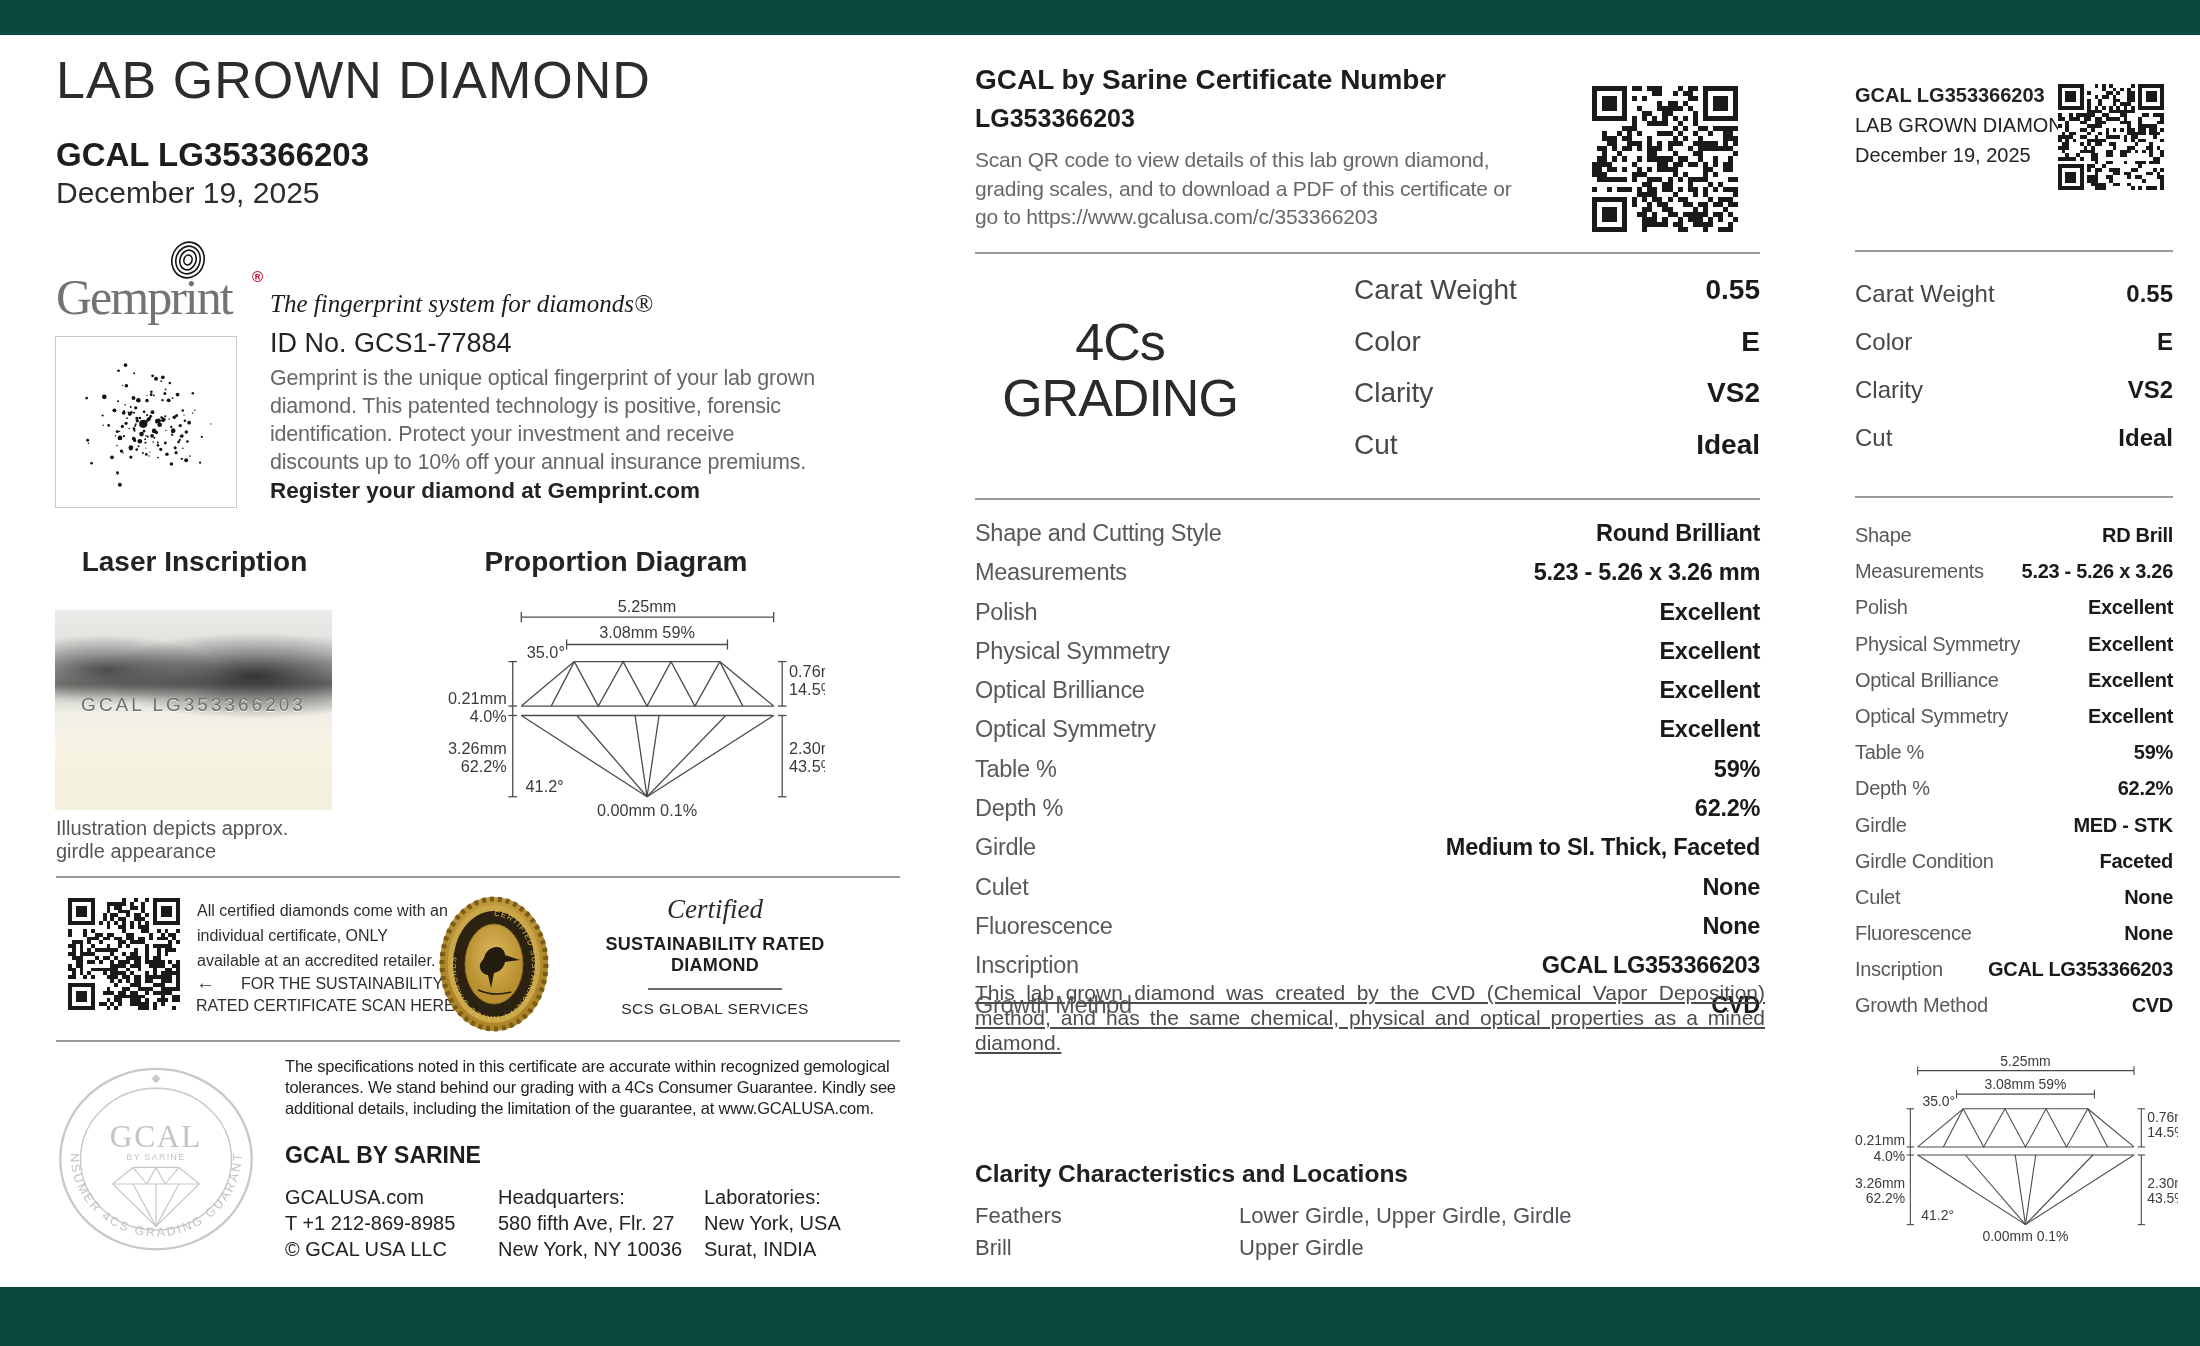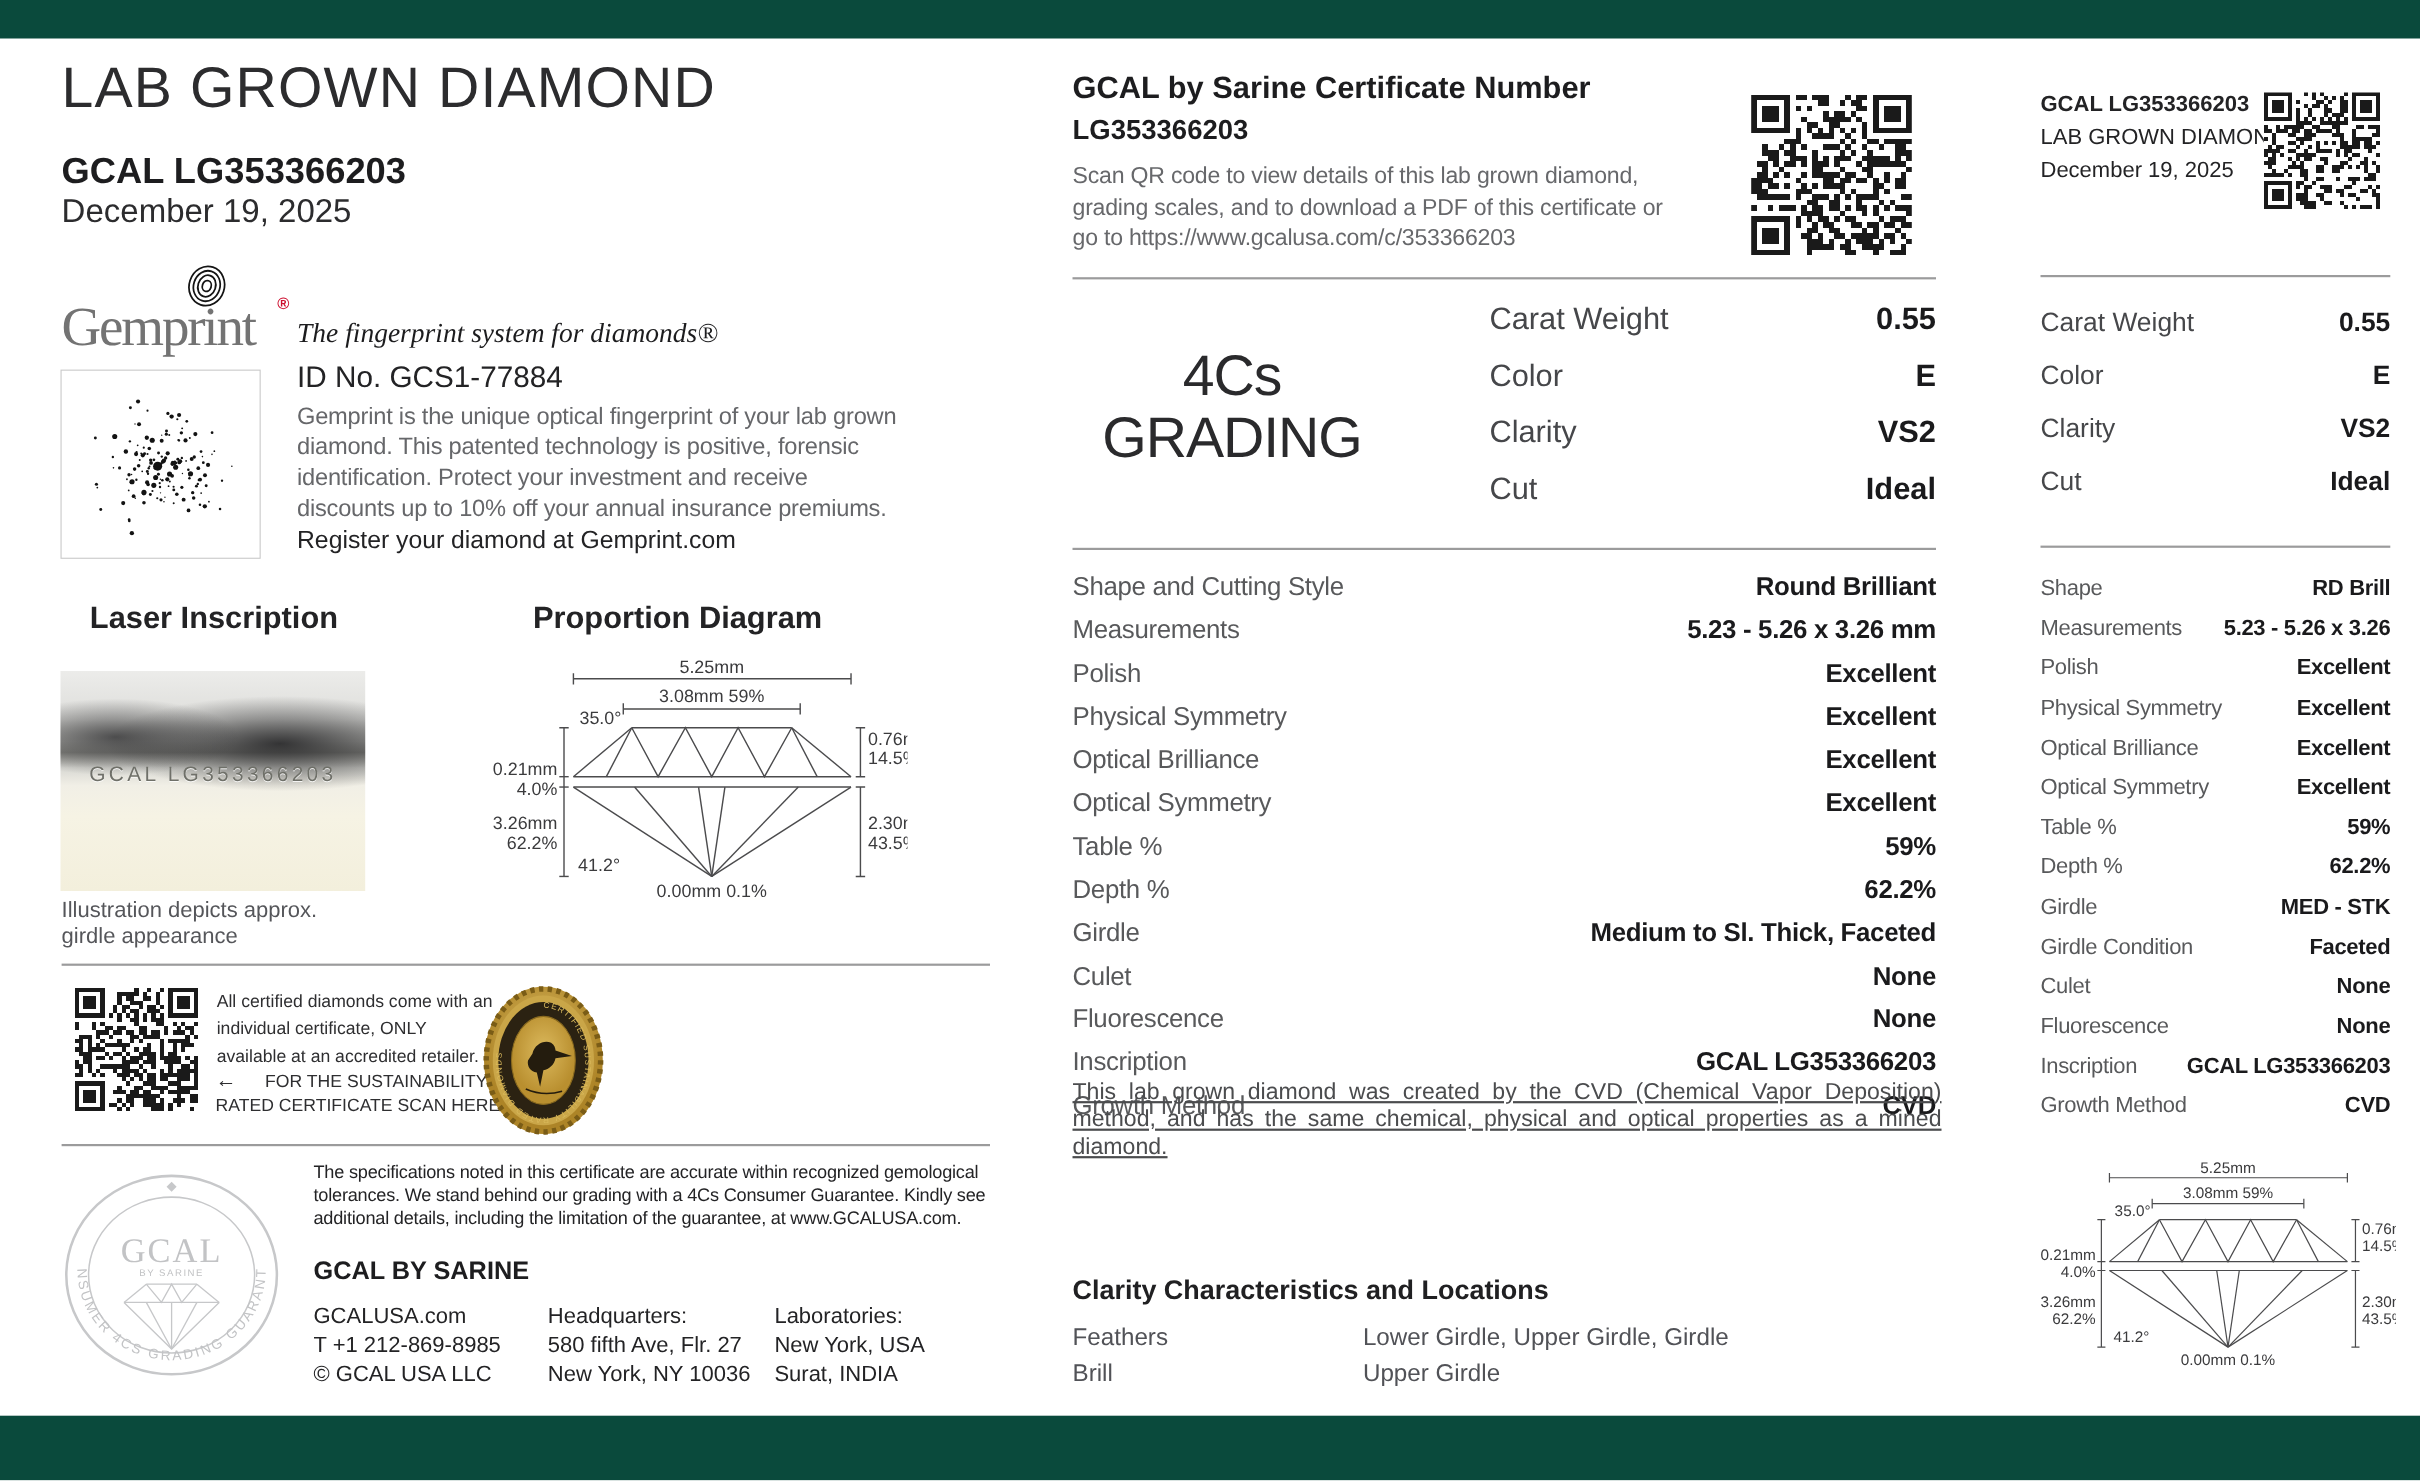--- a/index.html
+++ b/index.html
@@ -17,21 +17,21 @@
 
   .gp-logo { left:56px; top:246px; width:210px; height:84px; }
   .gp-word { font-family:"Liberation Serif", serif; font-weight:normal; font-size:50px; letter-spacing:-2px; color:#737373; position:absolute; left:0; top:22px; }
   .gp-reg  { position:absolute; left:196px; top:22px; font-size:15px; color:#cd0e2e; font-weight:bold; }
   .gp-fp   { position:absolute; left:110px; top:-6px; }
   .gp-box  { left:55px; top:336px; width:182px; height:172px; border:1px solid #c9c9c9; background:#fff; }
   .gp-box svg { width:100%; height:100%; fill:#131313; }
   .gp-tag  { left:270px; top:290px; font-family:"Liberation Serif", serif; font-style:italic; font-weight:normal; font-size:25px; color:#1c1c1e; }
   .gp-id   { left:270px; top:328px; font-size:27px; font-weight:normal; color:#232325; }
   .gp-body { left:270px; top:364px; width:555px; font-size:21.5px; line-height:28px; letter-spacing:-0.2px; color:#66676a; }
-  .gp-reg2 { left:270px; top:478px; font-size:22.5px; font-weight:normal; color:#232325; }
+  .gp-reg2 { left:270px; top:478px; font-size:22.5px; font-weight:bold; color:#232325; }
 
   .l-h3 { font-size:28px; font-weight:bold; color:#232325; text-align:center; }
   .laser-head { left:56px; top:546px; width:277px; }
   .prop-head  { left:466px; top:546px; width:300px; }
 
   .photo { left:55px; top:610px; width:277px; height:200px;
     background:
       radial-gradient(160px 50px at 18% 30%, rgba(40,40,42,.75), rgba(40,40,42,0) 70%),
       radial-gradient(220px 60px at 72% 33%, rgba(30,30,32,.85), rgba(30,30,32,0) 72%),
       linear-gradient(180deg,#ececea 0%,#dededb 22%,#b9b9b5 32%,#8f8f8a 37%,#d8d8d3 44%,#f1efe6 52%,#f6f3e4 66%,#f3efdc 100%); }
@@ -784,20 +784,26 @@
     <ellipse cx="56" cy="70" rx="52" ry="65" fill="none" stroke="#7a5c16" stroke-width="5" stroke-dasharray="4,4"></ellipse>
     <ellipse cx="56" cy="70" rx="46" ry="59" fill="#caa648"></ellipse>
     <ellipse cx="56" cy="70" rx="41" ry="53" fill="#2b2212"></ellipse>
     <path id="sealArc" d="M56,22 a38,50 0 1 1 -0.01,0" fill="none"></path>
     <text font-size="7.5" letter-spacing="1.2" fill="#d9b95c"><textPath href="#sealArc">CERTIFIED SUSTAINABILITY RATED DIAMONDS</textPath></text>
     <ellipse cx="56" cy="70" rx="29" ry="40" fill="url(#gold2)" stroke="#8a6a1f"></ellipse>
     <path d="M46,64 c2,-9 11,-13 17,-10 c3,2 4,5 4,7 l15,5 -15,2 c-1,6 -6,10 -11,11 l-3,15 -3,-13 c-6,-1 -9,-6 -8,-11 z" fill="#241c0e"></path>
     <path d="M40,96 q16,7 33,2" stroke="#241c0e" stroke-width="1.5" fill="none"></path>
   </svg>
 
+  <div class="abs certified-blk">
+    <div class="certified-script">Certified</div>
+    <div class="certified-title">SUSTAINABILITY RATED DIAMOND</div>
+    <div class="certified-rule"></div>
+    <div class="certified-org">SCS GLOBAL SERVICES</div>
+  </div>
 
   <div class="hr" style="left:56px; top:1040px; width:844px;"></div>
 
   <svg class="abs" style="left:52px; top:1058px;" width="208" height="206" viewBox="0 0 226 210">
     <ellipse cx="113" cy="103" rx="104" ry="98" fill="none" stroke="#c7c8ca" stroke-width="2.5"></ellipse>
     <ellipse cx="113" cy="103" rx="82" ry="77" fill="none" stroke="#c7c8ca" stroke-width="1.5"></ellipse>
     <rect x="110" y="12" width="7" height="7" transform="rotate(45 113 15)" fill="#c7c8ca"></rect>
     <text x="113" y="90" text-anchor="middle" font-family="Liberation Serif, serif" font-size="34" letter-spacing="2" fill="#c2c3c5">GCAL</text>
     <text x="113" y="104" text-anchor="middle" font-size="9.5" letter-spacing="1.5" fill="#c2c3c5">BY SARINE</text>
     <g stroke="#c6c7c9" stroke-width="1.3" fill="none">

